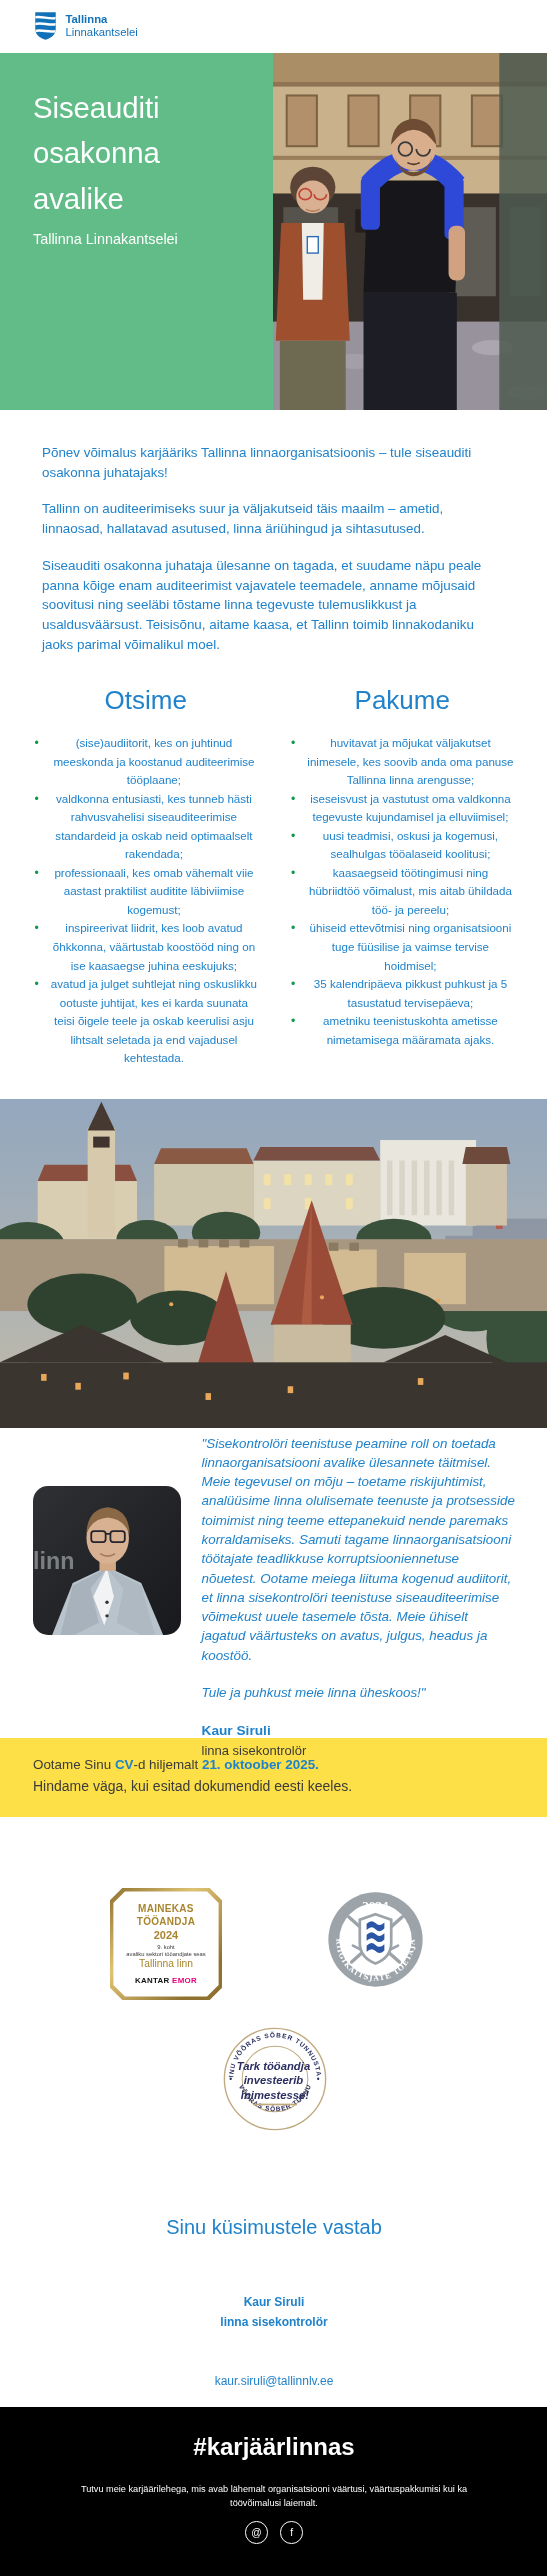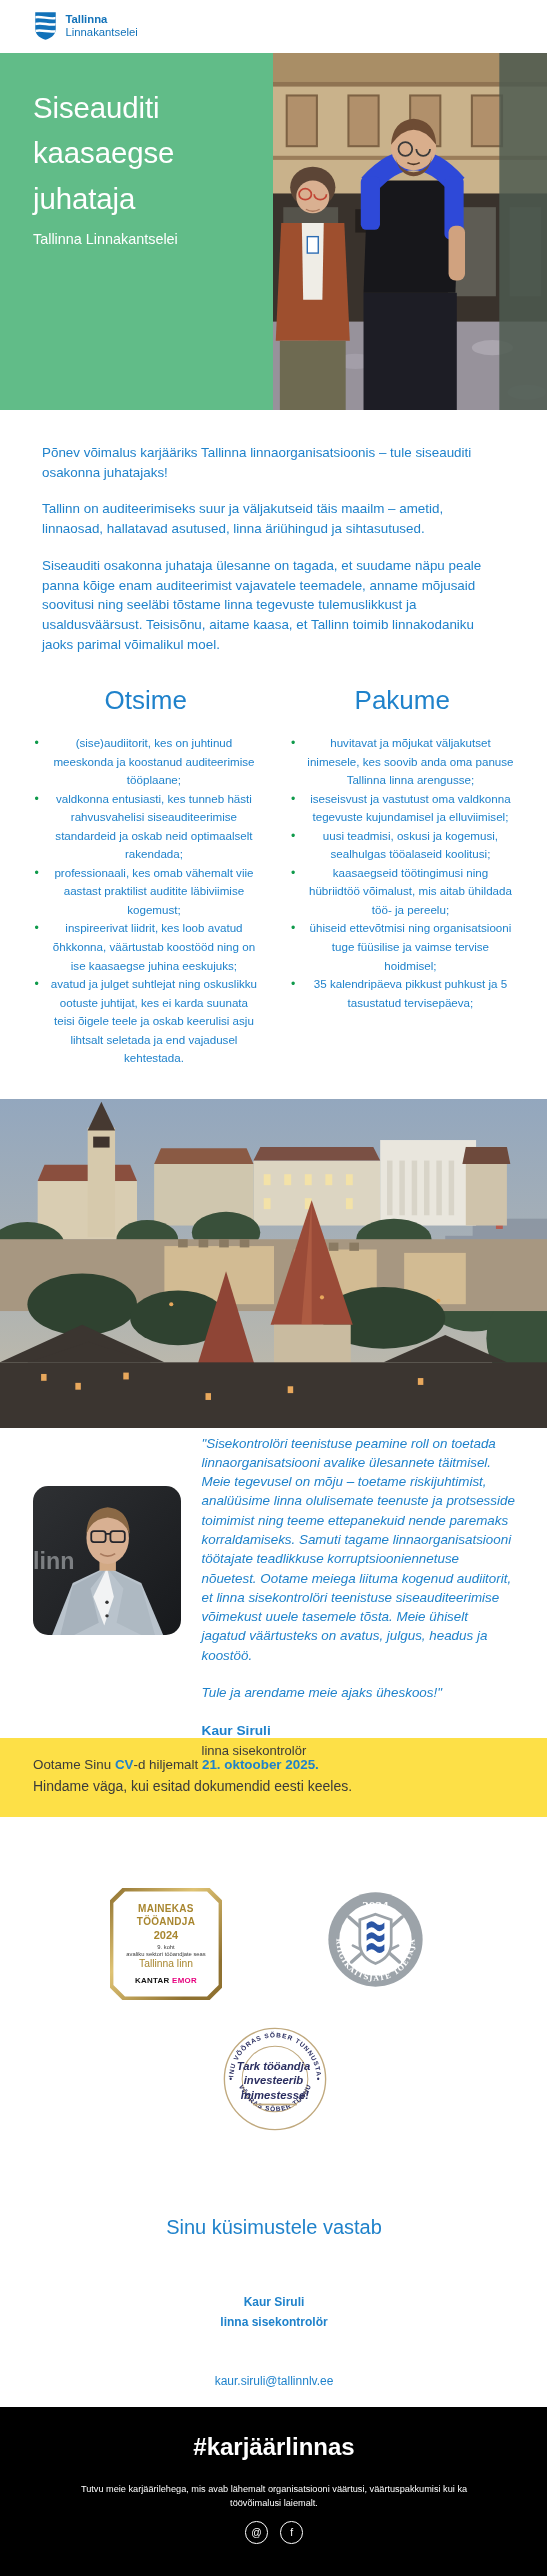--- a/index.html
+++ b/index.html
@@ -112,21 +112,21 @@
       </span>
       <span class="logo-text">
         <span class="b">Tallinna</span>
         <span class="r">Linnakantselei</span>
       </span>
     </div>
   </header>
 
   <section class="hero">
     <div class="hero-left">
-      <h1 class="hero-title">Siseauditi kaasaegse juhataja</h1>
+      <h1 class="hero-title">Siseauditi osakonna avalike</h1>
       <div class="hero-sub">Tallinna Linnakantselei</div>
     </div>
     <div class="hero-right">
       <svg width="275" height="357" viewBox="0 0 401 521" preserveAspectRatio="none">
         <rect width="401" height="521" fill="#C9B28B"></rect>
         <rect y="0" width="401" height="42" fill="#A98E66"></rect>
         <rect y="42" width="401" height="7" fill="#8F7352"></rect>
         <rect x="20" y="62" width="44" height="74" fill="#B1906B" stroke="#7d6244" stroke-width="3"></rect>
         <rect x="110" y="62" width="44" height="74" fill="#B1906B" stroke="#7d6244" stroke-width="3"></rect>
         <rect x="200" y="62" width="44" height="74" fill="#B1906B" stroke="#7d6244" stroke-width="3"></rect>
@@ -193,20 +193,21 @@
     </div>
     <div class="col">
       <h2>Pakume</h2>
       <ul>
         <li>huvitavat ja mõjukat väljakutset inimesele, kes soovib anda oma panuse Tallinna linna arengusse;</li>
         <li>iseseisvust ja vastutust oma valdkonna tegevuste kujundamisel ja elluviimisel;</li>
         <li>uusi teadmisi, oskusi ja kogemusi, sealhulgas tööalaseid koolitusi;</li>
         <li>kaasaegseid töötingimusi ning hübriidtöö võimalust, mis aitab ühildada töö- ja pereelu;</li>
         <li>ühiseid ettevõtmisi ning organisatsiooni tuge füüsilise ja vaimse tervise hoidmisel;</li>
         <li>35 kalendripäeva pikkust puhkust ja 5 tasustatud tervisepäeva;</li>
+        <li>ametniku teenistuskohta ametisse nimetamisega määramata ajaks.</li>
       </ul>
     </div>
   </section>
 
   <section class="city">
     <svg width="548" height="329" viewBox="0 0 800 481" preserveAspectRatio="none">
       <defs>
         <linearGradient id="sky" x1="0" y1="0" x2="0" y2="1">
           <stop offset="0" stop-color="#93A7BE"></stop>
             <stop offset="0.6" stop-color="#AEB3B3"></stop>
@@ -326,21 +327,21 @@
         <path d="M78,70 Q79,34 109,31 Q140,34 141,70 Q132,48 109,46 Q86,48 78,70 Z" fill="#8A6845"></path>
         <rect x="85" y="66" width="21" height="16" rx="4" fill="none" stroke="#23242B" stroke-width="2.6"></rect>
         <rect x="113" y="66" width="21" height="16" rx="4" fill="none" stroke="#23242B" stroke-width="2.6"></rect>
         <line x1="106" y1="70" x2="113" y2="70" stroke="#23242B" stroke-width="2.6"></line>
         <path d="M98,99 Q109,106 120,99" stroke="#A87A5E" stroke-width="2.4" fill="none"></path>
       </svg>
     </div>
     <div class="quote-body">
       <blockquote>
         <span>"Sisekontrolöri teenistuse peamine roll on toetada linnaorganisatsiooni avalike ülesannete täitmisel. Meie tegevusel on mõju – toetame riskijuhtimist, analüüsime linna olulisemate teenuste ja protsesside toimimist ning teeme ettepanekuid nende paremaks korraldamiseks. Samuti tagame linnaorganisatsiooni töötajate teadlikkuse korruptsiooniennetuse nõuetest.  Ootame meiega liituma kogenud audiitorit, et linna sisekontrolöri teenistuse siseauditeerimise võimekust uuele tasemele tõsta. Meie ühiselt jagatud väärtusteks on avatus, julgus, headus ja koostöö.</span>
-        <div class="quote-p2">Tule ja arendame meie ajaks üheskoos!"</div>
+        <div class="quote-p2">Tule ja puhkust meie linna üheskoos!"</div>
       </blockquote>
       <div class="q-author">Kaur Siruli</div>
       <div class="q-role">linna sisekontrolör</div>
     </div>
   </section>
 
   <section class="graybar">
     <p class="cv-line"><span>Ootame Sinu </span><span class="cv-strong">CV</span><span>-d hiljemalt </span><span class="cv-strong">21. oktoober 2025.</span></p>
     <div class="cv-note">Hindame väga, kui esitad dokumendid eesti keeles.</div>
   </section>

